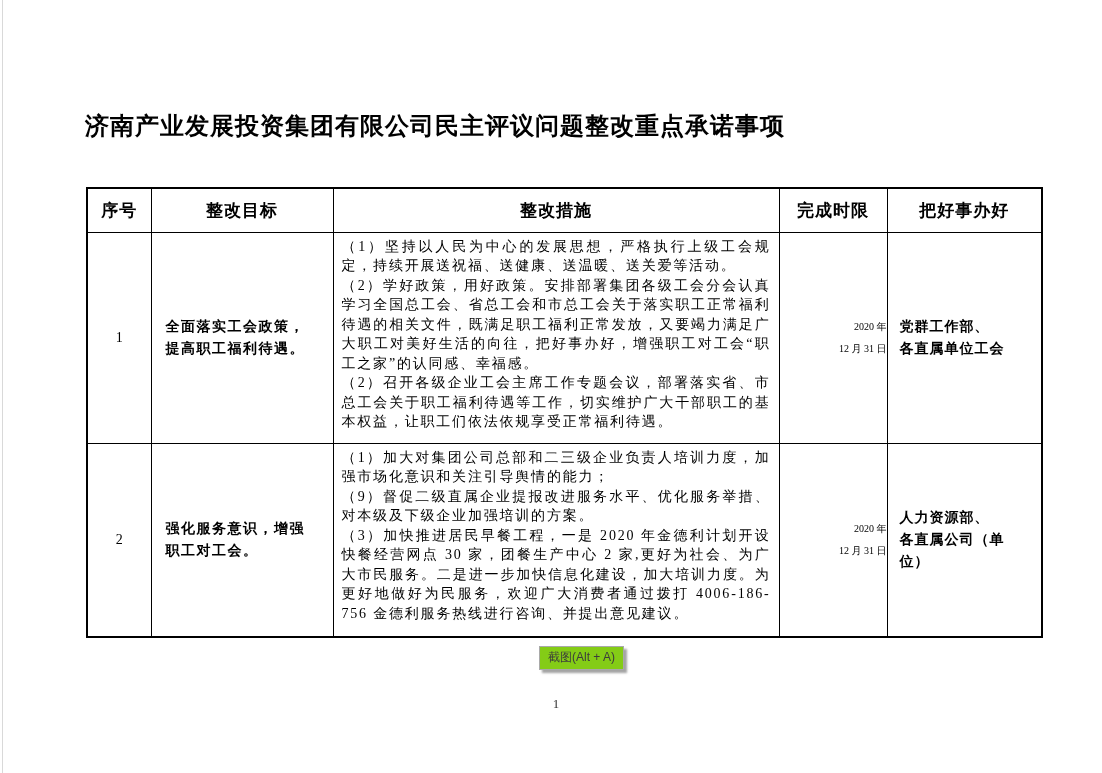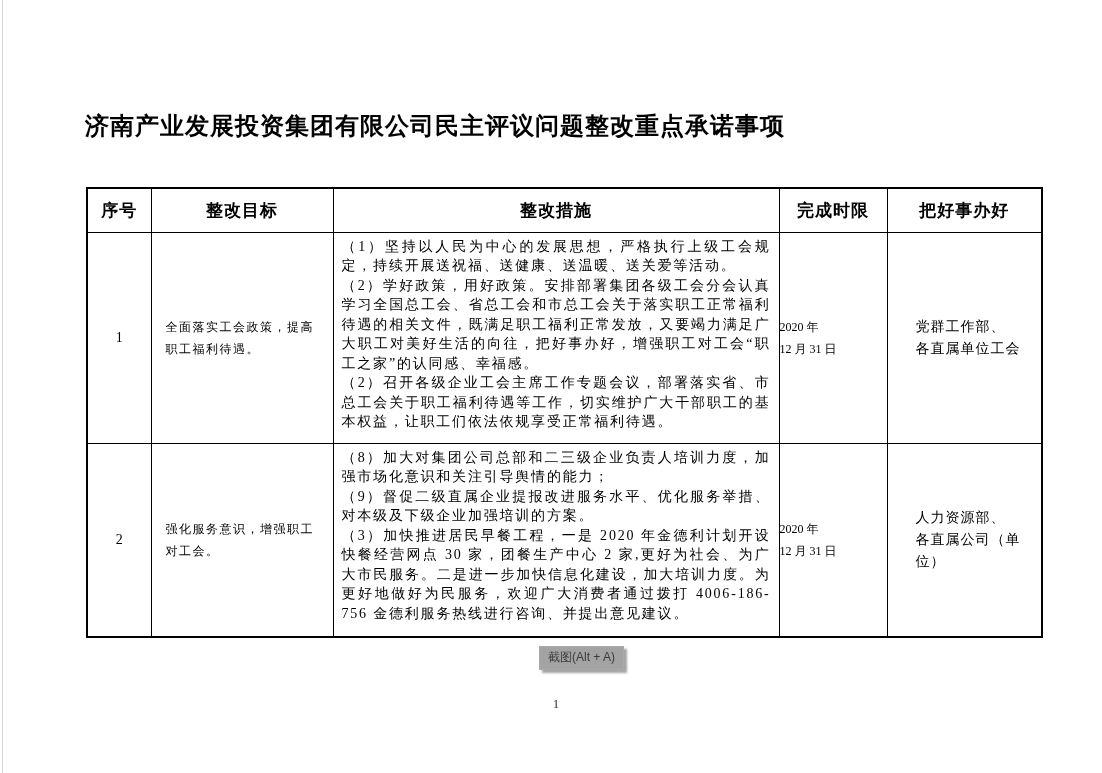--- a/index.html
+++ b/index.html
@@ -51,54 +51,56 @@
   }
   tr.row-1 { height: 211px; }
   tr.row-2 { height: 194px; }
   td.cell-no {
     text-align: center;
     vertical-align: middle;
     font-size: 14px;
   }
   td.cell-target {
     vertical-align: middle;
-    font-size: 12px;
+    font-size: 14px;
     line-height: 22px;
     letter-spacing: 1.5px;
     padding: 0 18px 0 14px;
+    font-weight: bold;
   }
   td.cell-measures {
     vertical-align: top;
     font-size: 14px;
     line-height: 19.5px;
     letter-spacing: 1.8px;
     text-align: justify;
     padding: 4px 8px 2px 8px;
   }
   td.cell-measures p { margin: 0; }
   td.cell-deadline {
     vertical-align: middle;
-    text-align: left;
-    font-size: 12px;
+    text-align: right;
+    font-size: 10px;
     line-height: 22px;
     white-space: pre-line;
   }
   td.cell-unit {
     vertical-align: middle;
     font-size: 14px;
     line-height: 22px;
     letter-spacing: 1px;
-    padding: 0 10px 0 28px;
+    padding: 0 10px 0 12px;
     white-space: pre-line;
+    font-weight: bold;
   }
   td.cell-unit .unit-inner { max-width: 122px; }
   .screenshot-tooltip {
     position: absolute;
     left: 539px; top: 646px;
-    background: #a3a3a3;
+    background: #84cc16;
     border: 1px solid #a9a9a9;
     box-shadow: 3px 3px 2px rgba(90,90,90,0.55);
     padding: 2px 8px 3px 8px;
     font-family: "Liberation Sans", "DejaVu Sans", sans-serif;
     font-size: 12px;
     color: #3c3c3c;
     cursor: pointer;
   }
   .page-number {
     position: absolute;
@@ -145,21 +147,21 @@
 12 月 31 日</td>
       <td class="cell-unit">
         <div class="unit-inner">党群工作部、
 各直属单位工会</div>
       </td>
     </tr>
     <tr class="row-2">
       <td class="cell-no">2</td>
       <td class="cell-target">强化服务意识，增强职工对工会。</td>
       <td class="cell-measures">
-        <p>（8）加大对集团公司总部和二三级企业负责人培训力度，加强市场化意识和关注引导舆情的能力；</p>
+        <p>（1）加大对集团公司总部和二三级企业负责人培训力度，加强市场化意识和关注引导舆情的能力；</p>
         <p>（9）督促二级直属企业提报改进服务水平、优化服务举措、对本级及下级企业加强培训的方案。</p>
         <p>（3）加快推进居民早餐工程，一是 2020 年金德利计划开设快餐经营网点 30 家，团餐生产中心 2 家,更好为社会、为广大市民服务。二是进一步加快信息化建设，加大培训力度。为更好地做好为民服务，欢迎广大消费者通过拨打 4006-186-756 金德利服务热线进行咨询、并提出意见建议。</p>
       </td>
       <td class="cell-deadline">2020 年
 12 月 31 日</td>
       <td class="cell-unit">
         <div class="unit-inner">人力资源部、
 各直属公司（单位）</div>
       </td>
     </tr>

